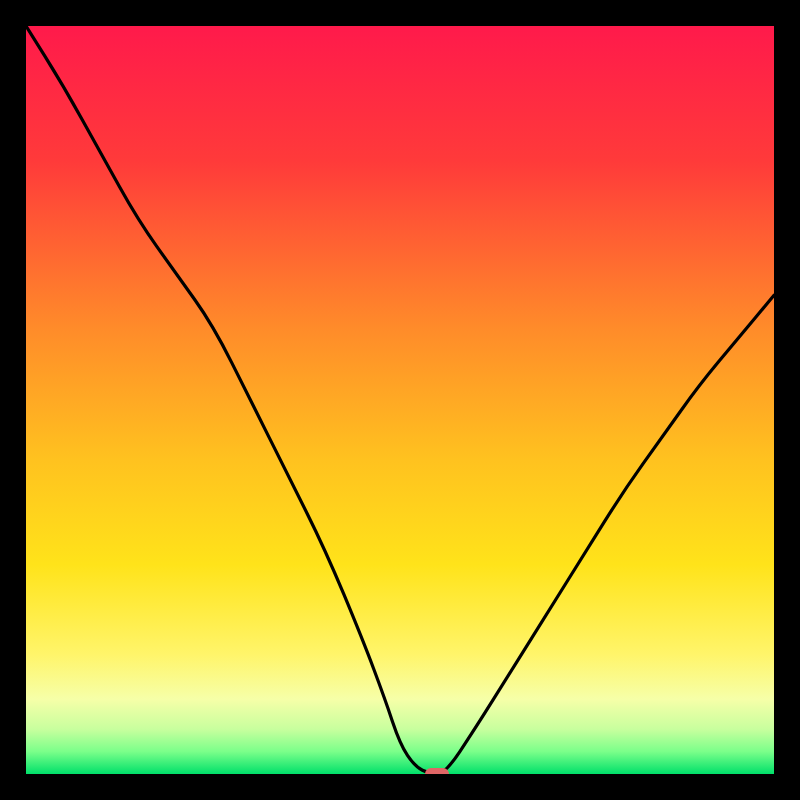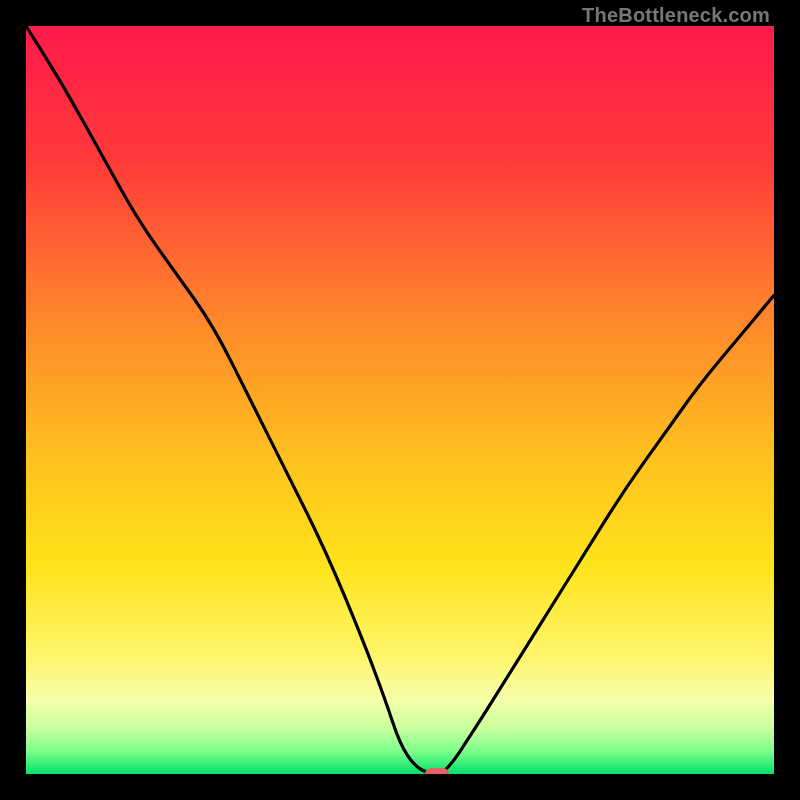--- a/index.html
+++ b/index.html
@@ -83,14 +83,13 @@
       <rect x="0" y="0" width="748" height="748" fill="url(#heat)"></rect>
     </svg>
 
     <svg class="curve-svg" viewBox="0 0 748 748" preserveAspectRatio="none">
       <path id="curve-path" d="M 0 0 Q 0 0 18.7 29.91999999999996 Q 37.4 59.83999999999992 56.099999999999994 93.5 Q 74.8 127.16000000000008 93.5 160.82000000000005 Q 112.2 194.48000000000002 130.9 220.66 Q 149.6 246.83999999999997 168.3 273.02 Q 187 299.2 205.7 336.6 Q 224.4 374 243.10000000000002 411.4 Q 261.8 448.8 280.5 486.20000000000005 Q 299.2 523.6 317.9 568.48 Q 336.6 613.36 347.82 643.28 Q 359.03999999999996 673.2 366.52 695.6400000000001 Q 374 718.08 381.48 729.3 Q 388.96000000000004 740.52 396.44000000000005 744.26 Q 403.92 748 411.40000000000003 748 Q 418.88000000000005 748 433.84000000000003 725.56 Q 448.8 703.12 467.5 673.2 Q 486.2 643.28 504.9 613.36 Q 523.6 583.44 542.3 553.52 Q 561 523.6 579.7 493.68 Q 598.4 463.76 617.0999999999999 437.58 Q 635.8 411.4 654.5 385.21999999999997 Q 673.2 359.03999999999996 691.9000000000001 336.6 Q 710.6 314.16 729.3 291.72 T 748 269.28" fill="none" stroke="#000" stroke-width="3.2" stroke-linejoin="round" stroke-linecap="round"></path>
     </svg>
 
     <div id="marker" class="marker" style="left: 411.4px; top: 748px; background: rgb(224, 102, 102);"></div>
   </div>
 
-  <div class="watermark">TheBottleneck.com</div>
 </div>
 
 </body></html>

